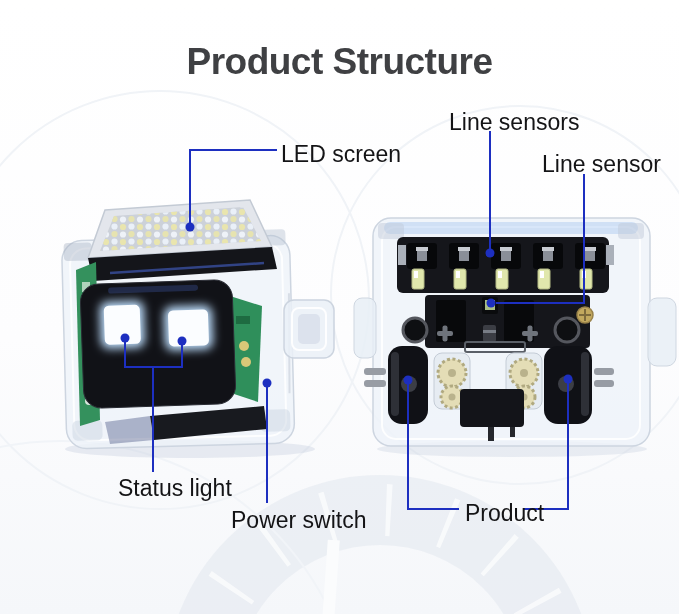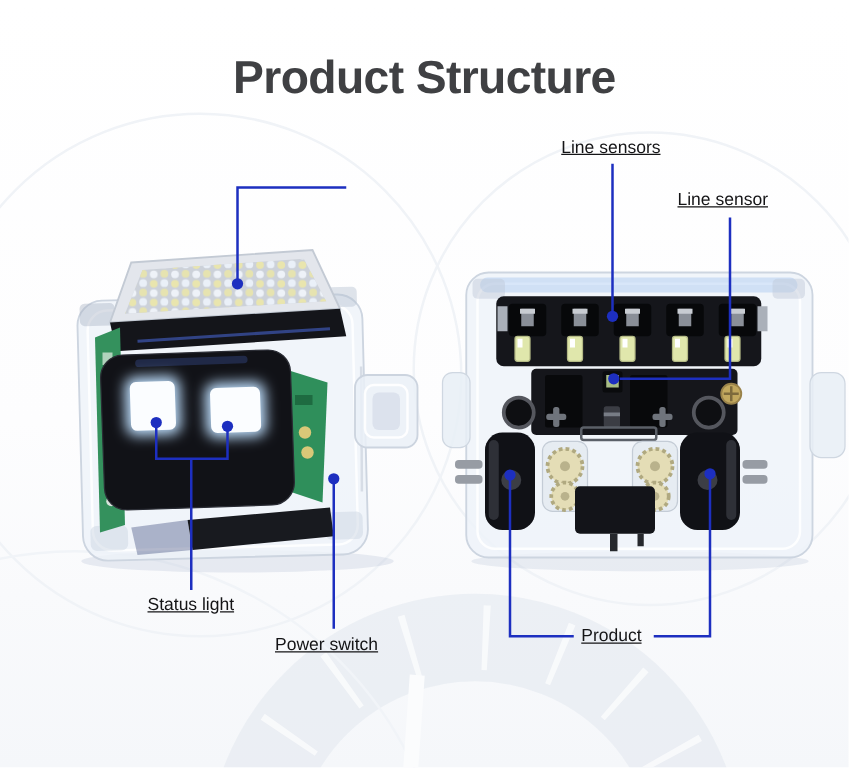--- a/index.html
+++ b/index.html
@@ -12,21 +12,21 @@
   .ring-left{left:-50px;top:90px;width:420px;height:420px;border:2px solid #f0f3f7;}
   .ring-right{left:330px;top:105px;width:380px;height:380px;border:2px solid #f0f3f7;}
   .ring-bottom{left:165px;top:475px;width:430px;height:430px;border:70px solid rgba(226,231,239,0.55);}
   .ring-corner{left:-240px;top:440px;width:600px;height:600px;border:2px solid #f1f4f8;}
   .ring-gap{position:absolute;left:325px;top:540px;width:12px;height:80px;background:#fbfcfd;transform:rotate(4deg);}
   .page-title{
     position:absolute;left:0;right:0;top:0;text-align:center;
     font-size:37px;font-weight:bold;letter-spacing:-0.5px;color:var(--color-title,#3f4043);margin-top:41px;
   }
   .callout-label{
-    position:absolute;font-size:14px;color:var(--color-label,#141416);white-space:nowrap;text-decoration:underline;
+    position:absolute;font-size:23px;color:var(--color-label,#141416);white-space:nowrap;
   }
   .robot-svg{position:absolute;}
   .overlay{position:absolute;left:0;top:0;width:679px;height:614px;pointer-events:none;}
   .cl{stroke:var(--color-callout,#1d2fc0);stroke-width:2;fill:none;}
   .cd{fill:var(--color-callout,#1d2fc0);stroke:none;}
 </style>
 </head>
 <body>
 
 <div class="canvas">
@@ -247,19 +247,20 @@
     <g>
       <polyline class="cl" points="408,380 408,509 459,509"></polyline>
       <circle class="cd" cx="408" cy="380" r="4.5"></circle>
     </g>
     <g>
       <polyline class="cl" points="568,379 568,509 523,509"></polyline>
       <circle class="cd" cx="568" cy="379" r="4.5"></circle>
     </g>
   </svg>
 
+  <div class="callout-label" style="left:281px;top:141px">LED screen</div>
   <div class="callout-label" style="left:449px;top:109px">Line sensors</div>
   <div class="callout-label" style="left:542px;top:151px">Line sensor</div>
   <div class="callout-label" style="left:118px;top:475px">Status light</div>
-  <div class="callout-label" style="left:220px;top:507px">Power switch</div>
+  <div class="callout-label" style="left:231px;top:507px">Power switch</div>
   <div class="callout-label" style="left:465px;top:500px">Product</div>
 
 </div>
 
 </body></html>

